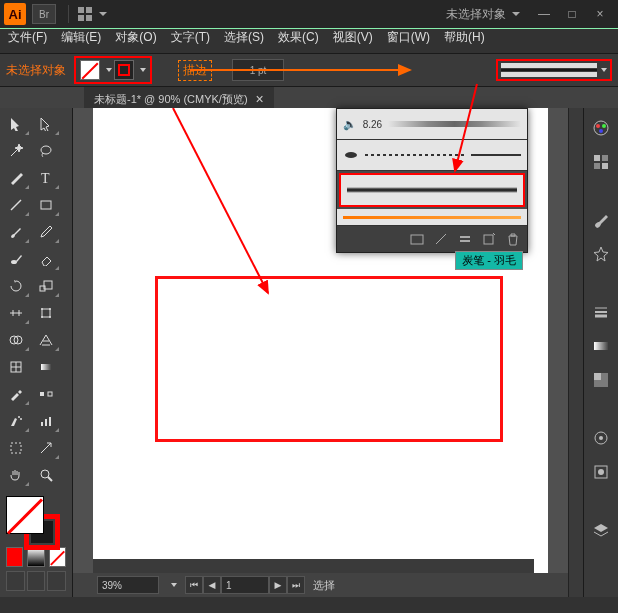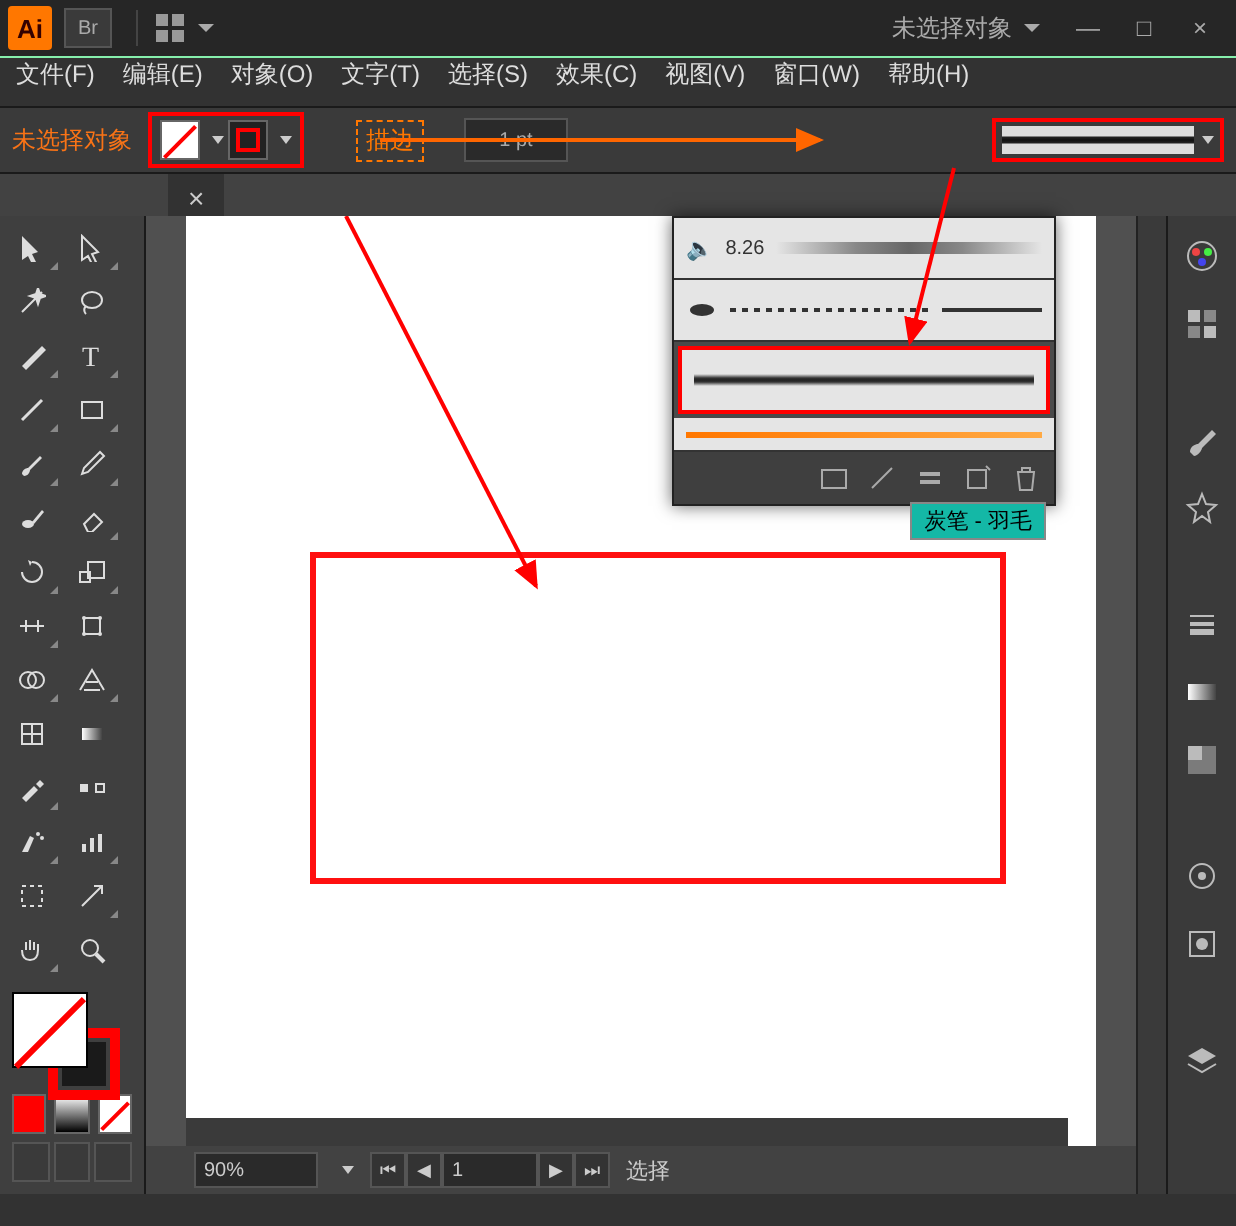--- a/index.html
+++ b/index.html
@@ -149,20 +149,21 @@
     </svg>
     <div style="flex:1"></div>
     <div class="brush-preview-box">
       <div class="brush-preview"></div>
       <div class="drop-tiny"></div>
     </div>
   </div>
 
   <div class="tabbar">
     <div class="doc-tab">
+      <span>未标题-1* @ 90% (CMYK/预览)</span>
       <span class="tab-close">×</span>
     </div>
   </div>
 
   <div class="main">
 
     <div class="toolbox">
       <div class="tool-row">
         <div class="tool">
             <svg width="14" height="14" viewBox="0 0 14 14">
@@ -397,21 +398,21 @@
               <marker id="ah2" markerWidth="8" markerHeight="8" refX="6" refY="3" orient="auto">
                 <path d="M0,0 L7,3 L0,6 Z" fill="#ff0000"></path>
               </marker>
             </defs>
           <line x1="80" y1="0" x2="175" y2="185" stroke="#ff0000" stroke-width="2" marker-end="url(#ah2)"></line>
         </svg>
       </div>
       <div class="scroll-h"></div>
 
       <div class="statusbar">
-        <div class="status-input">90%</div>
+        <div class="status-input">39%</div>
         <div class="drop-tiny"></div>
         <div class="status-nav">
           <div class="nav-btn">⏮</div>
           <div class="nav-btn">◀</div>
           <div class="status-input" style="width:38px">1</div>
           <div class="nav-btn">▶</div>
           <div class="nav-btn">⏭</div>
         </div>
         <span>选择</span>
       </div>

